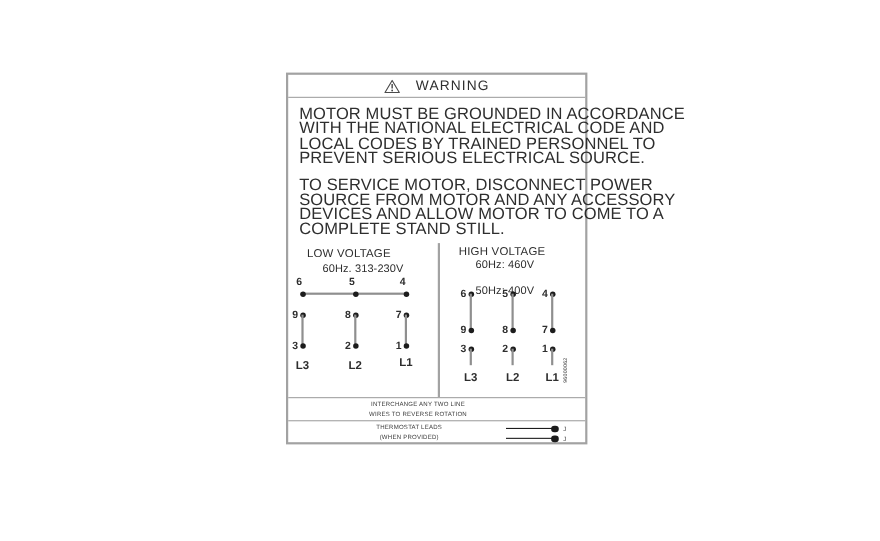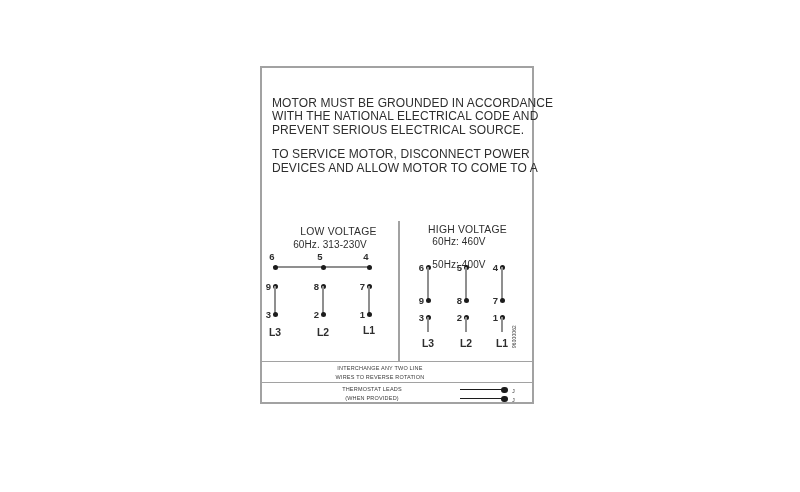--- a/index.html
+++ b/index.html
@@ -14,31 +14,31 @@
     border:2px solid var(--border);background:#fff;}
 
   
   .hdr{position:absolute;left:0;right:0;top:0;height:21px;
     border-bottom:1.5px solid var(--border);
     display:flex;align-items:center;justify-content:center;gap:14px;}
   .hdr .wtxt{font-size:12.5px;letter-spacing:1px;color:var(--text);}
 
   
   .body-text{position:absolute;left:10px;top:29px;right:4px;
-    font-size:12px;line-height:13.4px;letter-spacing:0.1px;white-space:nowrap;}
+    font-size:15px;line-height:13.4px;letter-spacing:0.1px;white-space:nowrap;}
   .para.p2{margin-top:11px;}
 
   
   .volt{position:absolute;left:0;right:0;top:153px;height:141px;
     border-bottom:1.5px solid var(--border);}
   .vdiv{position:absolute;left:136px;top:0;bottom:0;width:1.5px;background:var(--border);}
   .col{position:absolute;top:0;height:100%;}
   .col.lv{left:0;width:136px;}
   .col.hv{left:138px;right:0;}
-  .vtitle{position:absolute;left:17px;right:0;text-align:center;font-size:10.4px;letter-spacing:0.2px;}
+  .vtitle{position:absolute;left:17px;right:0;font-size:10.4px;letter-spacing:0.2px;}
   .vsub{position:absolute;left:0;right:0;text-align:center;font-size:10px;letter-spacing:0.1px;}
   .hv .vtitle,.hv .vsub{right:14px;}
 
   .num{position:absolute;width:12px;font-size:9.5px;font-weight:700;line-height:11px;}
   .num.ra{text-align:right;}
   .num.ca{text-align:center;}
   .dot{position:absolute;width:5px;height:5px;border-radius:50%;background:var(--dot);}
   .wire-h{position:absolute;height:1.3px;background:var(--line);}
   .wire-v{position:absolute;width:1.3px;background:var(--line);}
   .lline{position:absolute;width:24px;text-align:center;font-size:10.4px;font-weight:700;}
@@ -63,30 +63,41 @@
   .lead.l2{top:11.5px;}
 
   .tri{display:block;}
 </style>
 </head>
 <body>
 
 <div class="canvas">
   <div class="label">
 
+    <div class="hdr">
+      <svg class="tri" width="15" height="13" viewBox="0 0 16 14">
+        <path d="M8 1.2 L15 13 L1 13 Z" fill="none" stroke="#4a4a4a" stroke-width="1.1" stroke-linejoin="round"></path>
+        <line x1="8" y1="4.8" x2="8" y2="9.2" stroke="#4a4a4a" stroke-width="1.4"></line>
+        <circle cx="8" cy="11.1" r="0.9" fill="#4a4a4a"></circle>
+      </svg>
+      <span class="wtxt">WARNING</span>
+    </div>
 
     <div class="body-text">
       <div class="para">
         <div>MOTOR MUST BE GROUNDED IN ACCORDANCE</div>
         <div>WITH THE NATIONAL ELECTRICAL CODE AND</div>
+        <div>LOCAL CODES BY TRAINED PERSONNEL TO</div>
         <div>PREVENT SERIOUS ELECTRICAL SOURCE.</div>
       </div>
       <div class="para p2">
         <div>TO SERVICE MOTOR, DISCONNECT POWER</div>
+        <div>SOURCE FROM MOTOR AND ANY ACCESSORY</div>
         <div>DEVICES AND ALLOW MOTOR TO COME TO A</div>
+        <div>COMPLETE STAND STILL.</div>
       </div>
     </div>
 
     <div class="volt">
 
       <div class="col lv">
         <div class="vtitle" style="top:5px">LOW VOLTAGE</div>
         <div class="vsub" style="top:18px">60Hz. 313-230V</div>
 
         <span class="num ca" style="left:4px;top:30px">6</span>

